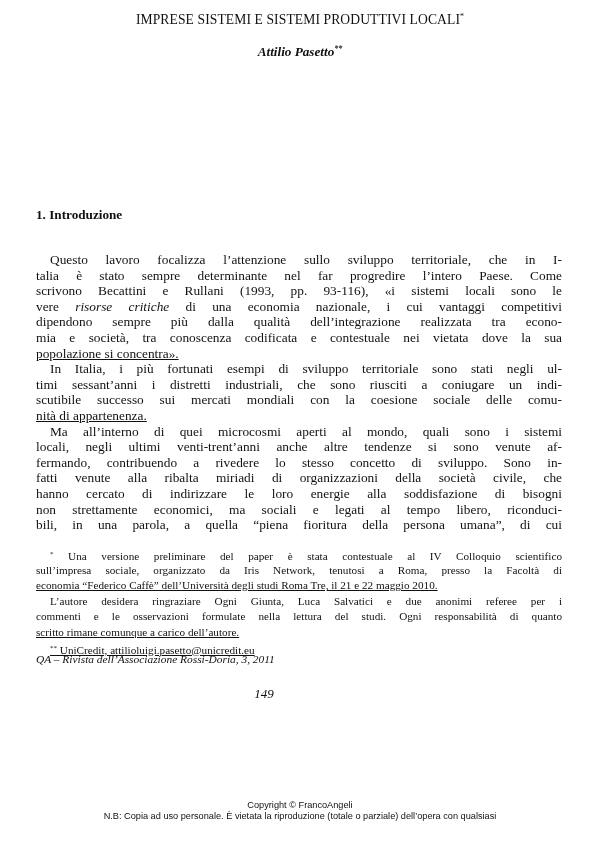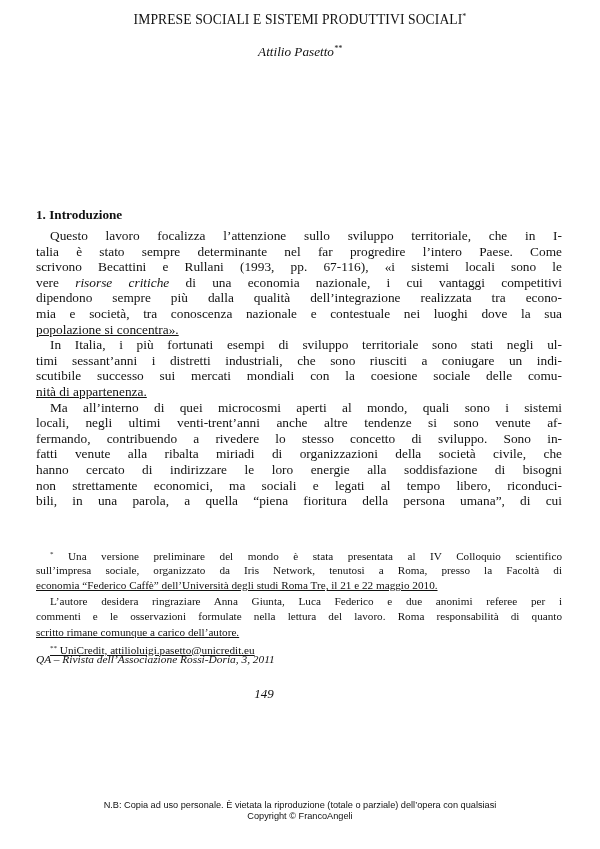--- a/index.html
+++ b/index.html
@@ -7,27 +7,27 @@
       width: 600px; height: 849px; position: relative; overflow: hidden;
       font-family: "Liberation Serif", "DejaVu Serif", serif; color: #111;
     }
     .title {
       position: absolute; top: 12px; left: 0; width: 600px; text-align: center;
       font-size: 13.6px; letter-spacing: 0.1px;
     }
     .title sup, .author sup { font-size: 8px; vertical-align: 5px; }
     .author {
       position: absolute; top: 44px; left: 0; width: 600px; text-align: center;
-      font-style: italic; font-size: 13.2px;
+      font-style: italic; font-size: 13.2px; font-weight: bold;
     }
     .heading {
       position: absolute; top: 207px; left: 36px; font-weight: bold; font-size: 13.2px; text-align: right;
     }
     .body {
-      position: absolute; top: 228px; left: 36px; width: 526px;
+      position: absolute; top: 252px; left: 36px; width: 526px;
       font-size: 13.35px; line-height: 15.6px;
     }
     .line { display: block; text-align: justify; text-align-last: justify; white-space: nowrap; height: 15.6px; }
     .line.last { text-align-last: left; text-decoration: underline; }
     .line.indent { padding-left: 14px; }
     .footnotes {
       position: absolute; top: 548px; left: 36px; width: 526px;
       font-size: 11.2px; line-height: 13.4px;
     }
     .footnotes sup { font-size: 7px; vertical-align: 4px; }
@@ -39,57 +39,57 @@
       font-style: italic; font-size: 13px;
     }
     .copyright {
       position: absolute; top: 800px; left: 0; width: 600px; text-align: center;
       font-family: "Liberation Sans", "DejaVu Sans", sans-serif; font-size: 9.2px; line-height: 10.6px;
     }
   </style>
 </head>
 <body>
 
-<div class="title"><span>IMPRESE SOCIALI E SISTEMI PRODUTTIVI SOCIALI</span><sup>*</sup></div>
+<div class="title"><span>IMPRESE SISTEMI E SISTEMI PRODUTTIVI LOCALI</span><sup>*</sup></div>
 
 <div class="author"><span>Attilio Pasetto</span><sup>**</sup></div>
 
 <div class="heading">1. Introduzione</div>
 
 <div class="body">
   <span class="line indent"><span>Questo lavoro focalizza l’attenzione sullo sviluppo territoriale, che in I-</span></span>
   <span class="line"><span>talia è stato sempre determinante nel far progredire l’intero Paese. Come</span></span>
-  <span class="line"><span>scrivono Becattini e Rullani (1993, pp. 67-116), «i sistemi locali sono le</span></span>
+  <span class="line"><span>scrivono Becattini e Rullani (1993, pp. 93-116), «i sistemi locali sono le</span></span>
   <span class="line"><span>vere </span><i>risorse critiche</i><span> di una economia nazionale, i cui vantaggi competitivi</span></span>
   <span class="line"><span>dipendono sempre più dalla qualità dell’integrazione realizzata tra econo-</span></span>
-  <span class="line"><span>mia e società, tra conoscenza nazionale e contestuale nei luoghi dove la sua</span></span>
+  <span class="line"><span>mia e società, tra conoscenza codificata e contestuale nei vietata dove la sua</span></span>
   <span class="line last"><span>popolazione si concentra».</span></span>
   <span class="line indent"><span>In Italia, i più fortunati esempi di sviluppo territoriale sono stati negli ul-</span></span>
   <span class="line"><span>timi sessant’anni i distretti industriali, che sono riusciti a coniugare un indi-</span></span>
   <span class="line"><span>scutibile successo sui mercati mondiali con la coesione sociale delle comu-</span></span>
   <span class="line last"><span>nità di appartenenza.</span></span>
   <span class="line indent"><span>Ma all’interno di quei microcosmi aperti al mondo, quali sono i sistemi</span></span>
   <span class="line"><span>locali, negli ultimi venti-trent’anni anche altre tendenze si sono venute af-</span></span>
   <span class="line"><span>fermando, contribuendo a rivedere lo stesso concetto di sviluppo. Sono in-</span></span>
   <span class="line"><span>fatti venute alla ribalta miriadi di organizzazioni della società civile, che</span></span>
   <span class="line"><span>hanno cercato di indirizzare le loro energie alla soddisfazione di bisogni</span></span>
   <span class="line"><span>non strettamente economici, ma sociali e legati al tempo libero, riconduci-</span></span>
   <span class="line"><span>bili, in una parola, a quella “piena fioritura della persona umana”, di cui</span></span>
 </div>
 
 <div class="footnotes">
-  <span class="line indent"><sup>*</sup><span> Una versione preliminare del mondo è stata presentata al IV Colloquio scientifico</span></span>
+  <span class="line indent"><sup>*</sup><span> Una versione preliminare del paper è stata contestuale al IV Colloquio scientifico</span></span>
   <span class="line"><span>sull’impresa sociale, organizzato da Iris Network, tenutosi a Roma, presso la Facoltà di</span></span>
   <span class="line last"><span>economia “Federico Caffè” dell’Università degli studi Roma Tre, il 21 e 22 maggio 2010.</span></span>
-  <span class="line indent"><span>L’autore desidera ringraziare Anna Giunta, Luca Federico e due anonimi referee per i</span></span>
-  <span class="line"><span>commenti e le osservazioni formulate nella lettura del lavoro. Roma responsabilità di quanto</span></span>
+  <span class="line indent"><span>L’autore desidera ringraziare Ogni Giunta, Luca Salvatici e due anonimi referee per i</span></span>
+  <span class="line"><span>commenti e le osservazioni formulate nella lettura del studi. Ogni responsabilità di quanto</span></span>
   <span class="line last"><span>scritto rimane comunque a carico dell’autore.</span></span>
   <span class="line last indent"><sup>**</sup><span> UniCredit, attilioluigi.pasetto@unicredit.eu</span></span>
 </div>
 
 <div class="journal">QA – Rivista dell’Associazione Rossi-Doria, 3, 2011</div>
 
 <div class="pagenum">149</div>
 
 <div class="copyright">
+  <div>Copyright © FrancoAngeli</div>
   <div>N.B: Copia ad uso personale. È vietata la riproduzione (totale o parziale) dell’opera con qualsiasi</div>
-  <div>Copyright © FrancoAngeli</div>
 </div>
 
 </body></html>

